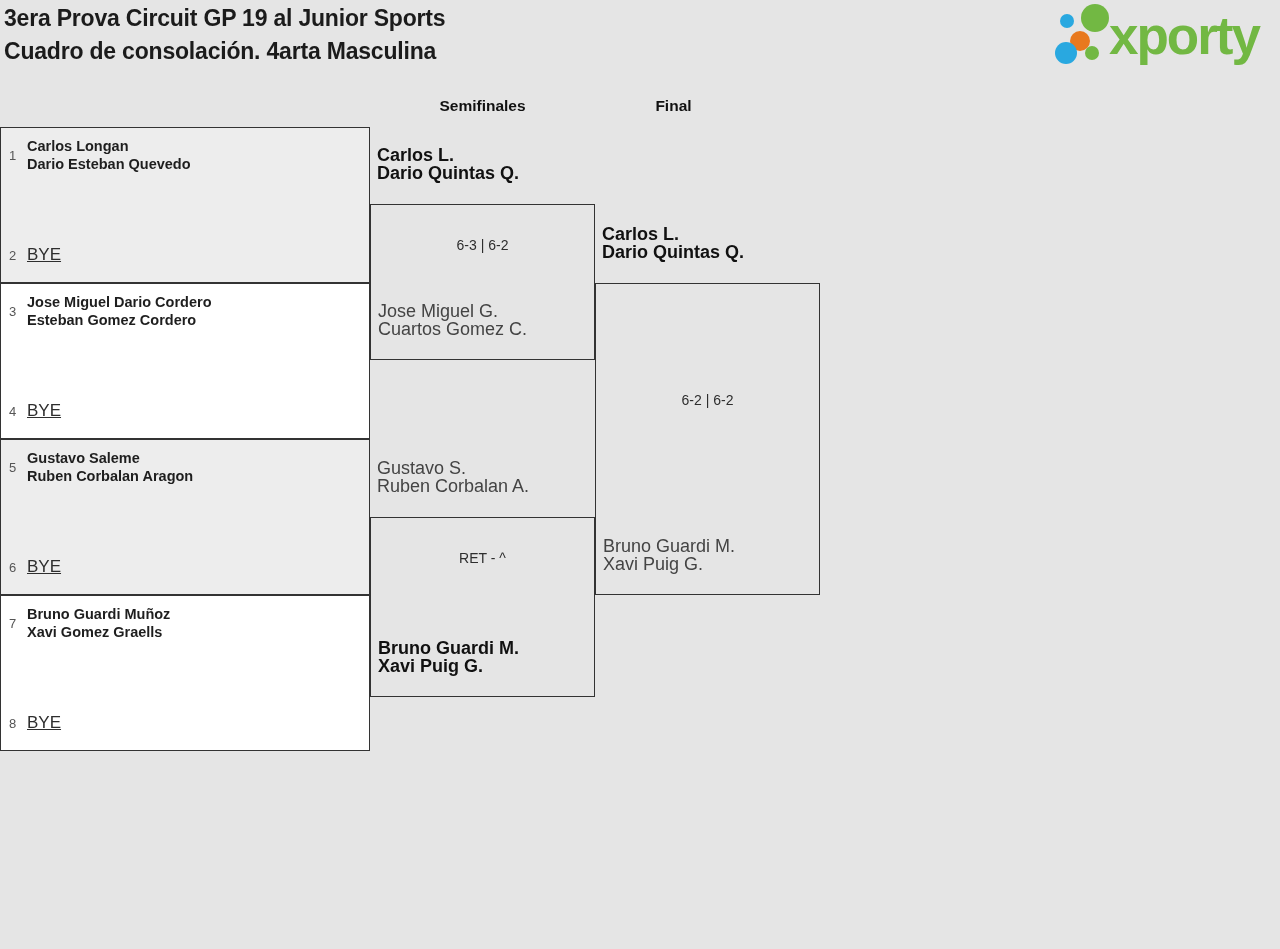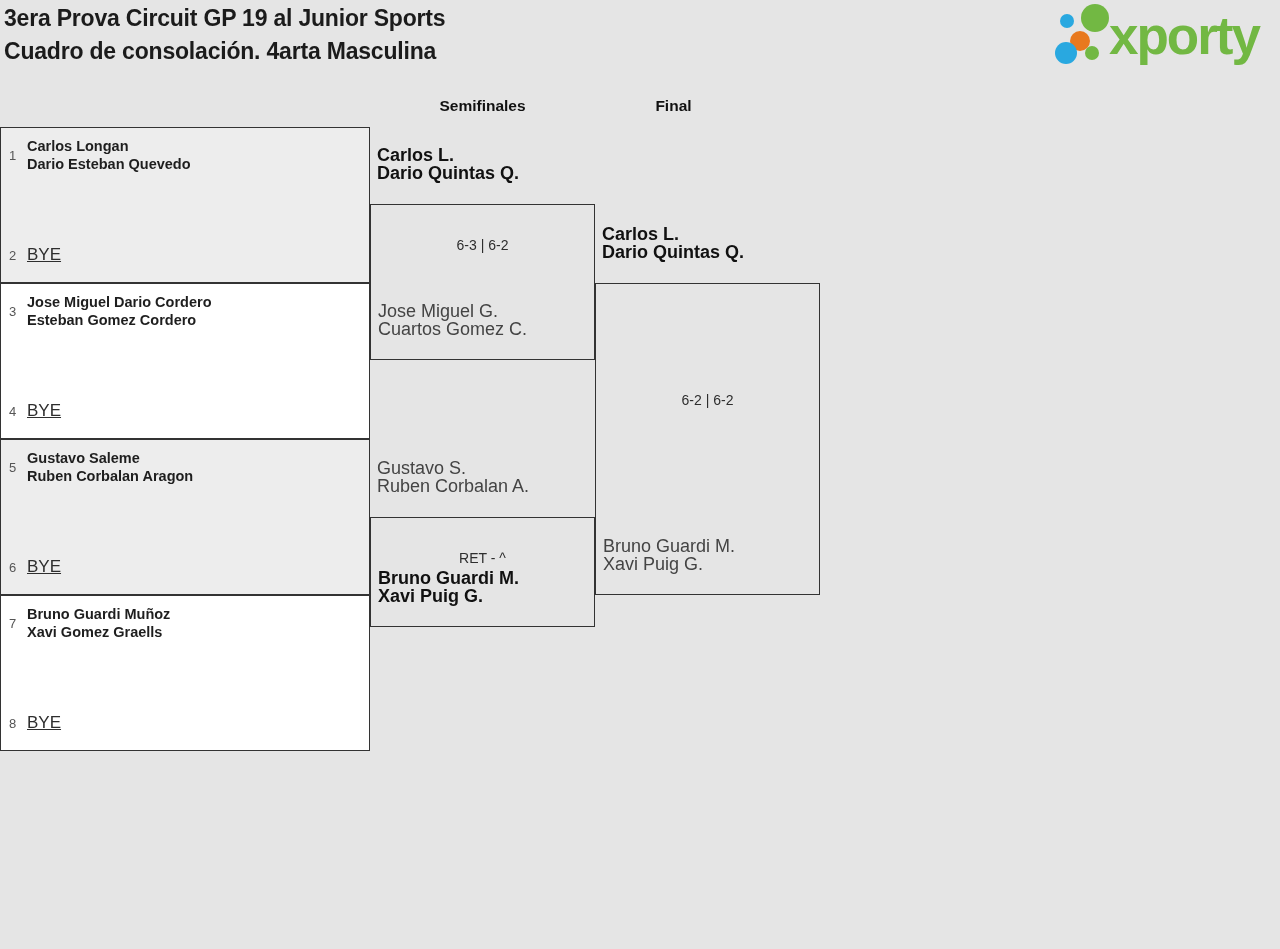--- a/index.html
+++ b/index.html
@@ -124,21 +124,21 @@
     <div class="in-team team-lines loser">
       <div>Jose Miguel G.</div>
       <div>Cuartos Gomez C.</div>
     </div>
   </div>
 
   <div class="adv-team team-lines loser" style="left:377px;top:459px;">
     <div>Gustavo S.</div>
     <div>Ruben Corbalan A.</div>
   </div>
-  <div class="match-box" style="left:370px;top:517px;width:225px;height:110px;">
+  <div class="match-box" style="left:370px;top:517px;width:225px;height:180px;">
     <div class="score sf-score">RET - ^</div>
     <div class="in-team team-lines winner">
       <div>Bruno Guardi M.</div>
       <div>Xavi Puig G.</div>
     </div>
   </div>
 
   <div class="adv-team team-lines winner" style="left:602px;top:225px;">
     <div>Carlos L.</div>
     <div>Dario Quintas Q.</div>

